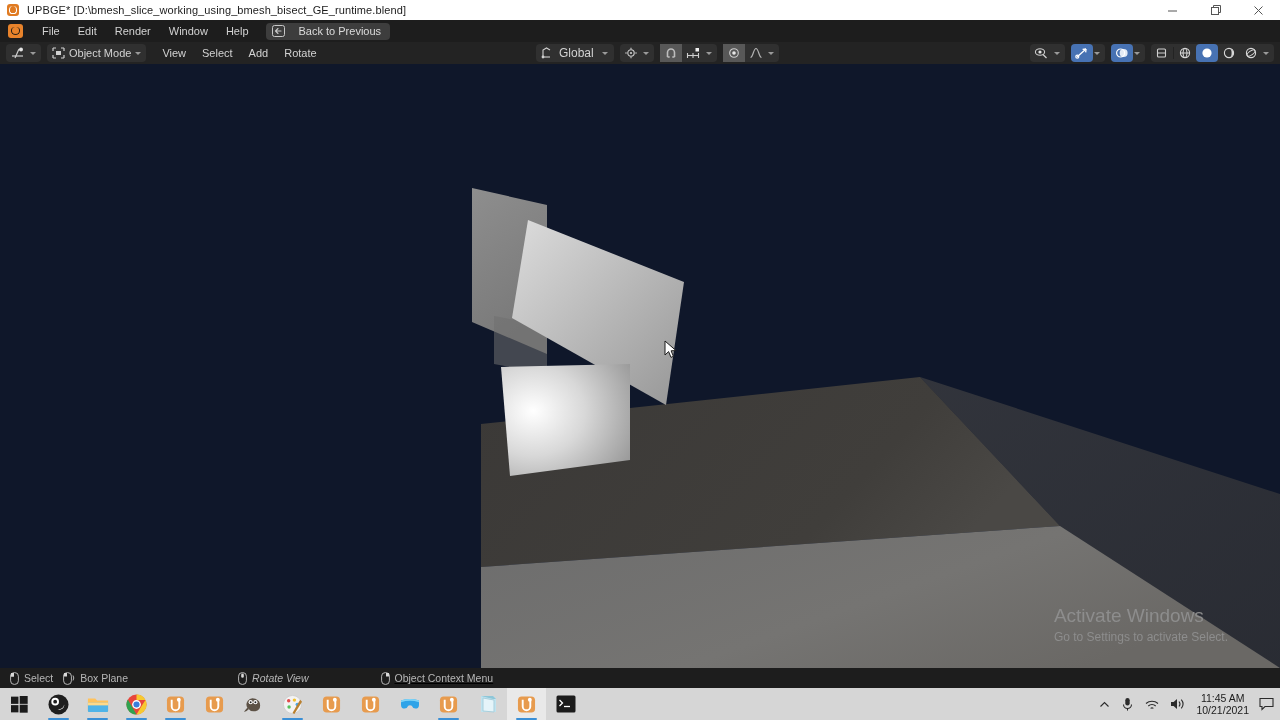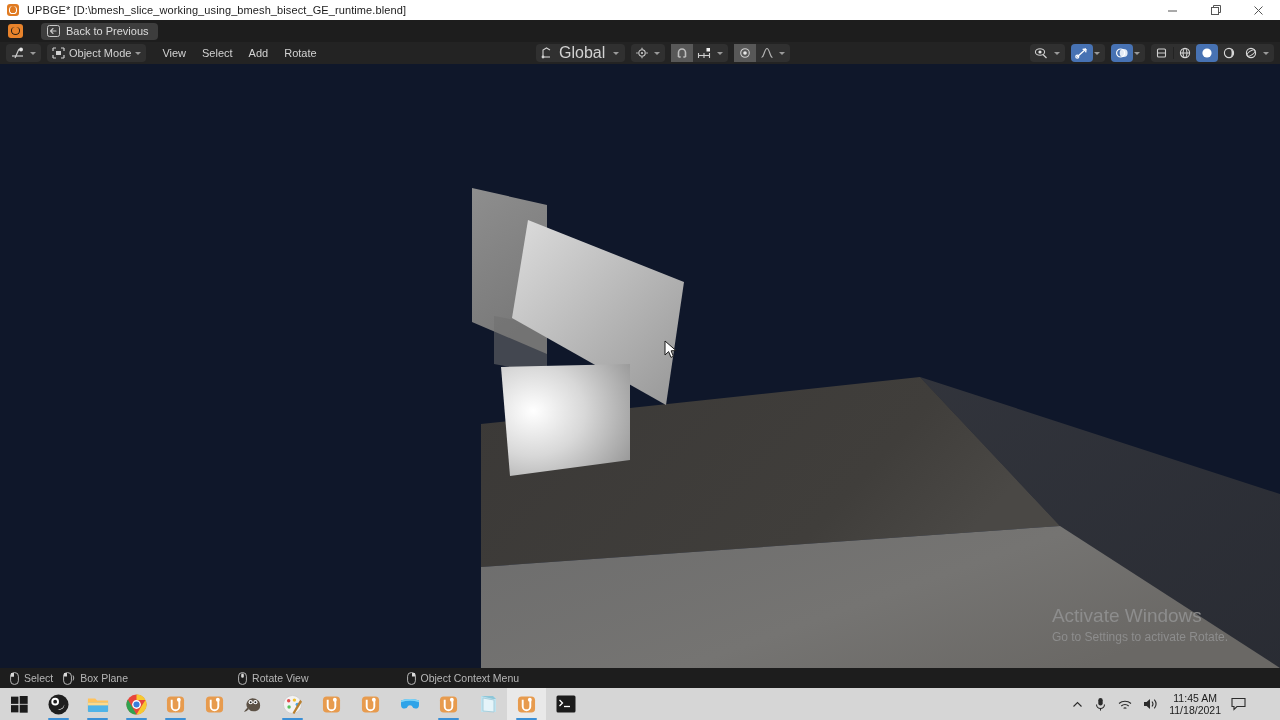--- a/index.html
+++ b/index.html
@@ -30,21 +30,21 @@
   .bl-logo { width:15px; height:14px; margin-left:8px; margin-right:10px;
     position:relative; }
   .bl-logo .blob { position:absolute; inset:0; background:#e8832b;
     border-radius:3px; }
   .bl-logo .inner { position:absolute; left:3px; top:3px; width:9px; height:8px;
     border:1.6px solid #2a2018; border-radius:45% 45% 50% 50%; border-top:none;}
   .menu { display:flex; align-items:center; gap:0px; }
   .menu-item { font-size:11px; color:#d2d2d2; padding:3px 9px; cursor:default;
     white-space:nowrap; }
 
-  .backprev { display:flex; align-items:center; gap:6px; margin-left:8px;
+  .backprev { display:flex; align-items:center; gap:14px; margin-left:8px;
     background:#3d3d3d; border-radius:4px; padding:2px 9px 2px 6px; height:17px;}
   .backprev .lbl { font-size:11px; color:#dcdcdc; white-space:nowrap; }
 
   .topbar-right { position:absolute; right:6px; top:21px; height:20px;
     display:flex; align-items:center; gap:7px; }
   .field { display:flex; align-items:center; background:#282828;
     border-radius:4px; height:18px; }
   .field .icobox { display:flex; align-items:center; gap:2px;
     padding:0 4px 0 5px; }
   .field .fval { font-size:11px; color:#d4d4d4; padding:0 8px 0 4px;
@@ -93,22 +93,22 @@
 
   
   .taskbar { position:absolute; left:0; top:688px; width:1280px; height:32px;
     background:#d6d6d6; display:flex; align-items:center; }
   .tb-items { display:flex; align-items:flex-end; height:32px; }
   .ti { width:39px; height:32px; position:relative; display:flex;
     align-items:center; justify-content:center; }
   .ti.active { background:#e9e9e9; }
   .ti .uline { position:absolute; bottom:0px; left:9px; width:21px; height:2.5px;
     background:#3a8fd6; border-radius:1px; }
-  .tray { position:absolute; right:16px; top:0; height:32px; display:flex;
-    align-items:center; gap:10px; padding-right:18px; }
+  .tray { position:absolute; right:0; top:0; height:32px; display:flex;
+    align-items:center; gap:10px; padding-right:6px; }
   .clock { font-size:10.5px; color:#1b1b1b; line-height:12px; text-align:center;
     white-space:nowrap; }
 </style>
 </head>
 <body>
 
 <div id="app">
 
   <div class="titlebar">
     <div class="tb-logo">
@@ -134,20 +134,27 @@
             <line x1="9.5" y1="1.5" x2="1.5" y2="9.5" stroke="#555" stroke-width="1"></line>
           </svg>
       </div>
     </div>
   </div>
 
   <div class="topbar">
     <div class="bl-logo">
       <div class="blob"></div>
         <div class="inner"></div>
+    </div>
+    <div class="menu">
+      <div class="menu-item">File</div>
+      <div class="menu-item">Edit</div>
+      <div class="menu-item">Render</div>
+      <div class="menu-item">Window</div>
+      <div class="menu-item">Help</div>
     </div>
     <div class="backprev">
       <svg width="13" height="12">
         <rect x="0.5" y="0.5" width="12" height="11" rx="2" fill="none" stroke="#c8c8c8" stroke-width="1"></rect>
         <path d="M9 6 H4 M6 3.5 L3.5 6 L6 8.5" fill="none" stroke="#c8c8c8" stroke-width="1.1" stroke-linecap="round" stroke-linejoin="round"></path>
       </svg>
       <span class="lbl">Back to Previous</span>
     </div>
 
     <div class="topbar-right">
@@ -229,21 +236,21 @@
     <div style="position:absolute; left:536px; display:flex; align-items:center; gap:6px;">
       <div class="grp">
         <div class="cell">
           <svg width="13" height="12">
             <path d="M3 10 V3 L6.5 1 L10 3" fill="none" stroke="#cfcfcf" stroke-width="1.1"></path>
             <path d="M3 10 H10" stroke="#cfcfcf" stroke-width="1.1"></path>
             <circle cx="3" cy="10" r="1.4" fill="#cfcfcf"></circle>
           </svg>
         </div>
         <div class="cell" style="padding:0 6px 0 2px;">
-          <span class="lbl" style="font-size:16px;color:#d2d2d2;">Global</span>
+          <span class="lbl" style="font-size:12px;color:#d2d2d2;">Global</span>
         </div>
         <div class="cell" style="padding:0 6px 0 2px;">
             <span class="chev"></span>
           </div>
       </div>
 
       <div class="grp">
         <div class="cell">
           <svg width="14" height="12">
             <circle cx="7" cy="6" r="3.2" fill="none" stroke="#cfcfcf" stroke-width="1.1"></circle>
@@ -415,21 +422,21 @@
       <polygon points="472,124 547,141 547,290 472,258" fill="url(#gBack)"></polygon>
       <polygon points="494,252 547,262 547,310 494,300" fill="#6f6f6f" opacity="0.55"></polygon>
 
       <polygon points="528,156 684,218 666,341 512,254" fill="url(#gLarge)"></polygon>
 
       <polygon points="501,303 630,300 630,396 510,412" fill="url(#gBright)"></polygon>
     </svg>
 
     <div class="watermark">
       <div class="wm1">Activate Windows</div>
-      <div class="wm2">Go to Settings to activate Rotate.</div>
+      <div class="wm2">Go to Settings to activate Select.</div>
     </div>
 
     <div class="cursor">
       <svg width="14" height="20" viewBox="0 0 14 20">
         <path d="M1 1 L1 15 L4.6 11.6 L7 17.4 L9.4 16.3 L7.1 10.8 L12 10.6 Z" fill="#ffffff" stroke="#1a1a1a" stroke-width="1"></path>
       </svg>
     </div>
   </div>
 
   <div class="statusbar">
@@ -442,28 +449,28 @@
       <span class="lbl">Select</span>
     </div>
     <div class="km">
       <svg width="12" height="13">
         <rect x="0.6" y="0.6" width="7.8" height="11.8" rx="3.6" fill="none" stroke="#b6b6b6" stroke-width="1"></rect>
         <path d="M1 1 h3 v3.5 h-3.4 Z" fill="#d9d9d9"></path>
         <path d="M10 3.5 q1.6 2.5 0 5" fill="none" stroke="#b6b6b6" stroke-width="1"></path>
       </svg>
       <span class="lbl">Box Plane</span>
     </div>
-    <div class="km" style="margin-left:110px;">
+    <div class="km" style="margin-left:110px;font-style:italic;">
       <svg width="9" height="13">
         <rect x="0.6" y="0.6" width="7.8" height="11.8" rx="3.6" fill="none" stroke="#b6b6b6" stroke-width="1"></rect>
         <rect x="3.2" y="1.6" width="2.6" height="4.2" rx="1.3" fill="#d9d9d9"></rect>
       </svg>
       <span class="lbl">Rotate View</span>
     </div>
-    <div class="km" style="margin-left:98px;">
+    <div class="km" style="margin-left:72px;text-decoration:underline;">
       <svg width="9" height="13">
         <rect x="0.6" y="0.6" width="7.8" height="11.8" rx="3.6" fill="none" stroke="#b6b6b6" stroke-width="1"></rect>
         <path d="M8 1 h-3 v3.5 h3.4 Z" fill="#d9d9d9"></path>
       </svg>
       <span class="lbl">Object Context Menu</span>
     </div>
   </div>
 
   <div class="taskbar">
     <div class="ti">
@@ -613,21 +620,21 @@
         <path d="M4.3 8 A5.6 5.6 0 0 1 11.7 8" fill="none" stroke="#2b2b2b" stroke-width="1.1"></path>
         <path d="M6.6 10.4 A2.4 2.4 0 0 1 9.4 10.4" fill="none" stroke="#2b2b2b" stroke-width="1.1"></path>
       </svg>
       <svg width="16" height="14">
         <path d="M1 5 h2.6 L7 2 v10 L3.6 9 H1 Z" fill="#2b2b2b"></path>
         <path d="M9 4.5 a4 4 0 0 1 0 5" fill="none" stroke="#2b2b2b" stroke-width="1.1"></path>
         <path d="M11.3 2.6 a7 7 0 0 1 0 8.8" fill="none" stroke="#2b2b2b" stroke-width="1.1"></path>
       </svg>
       <div class="clock">
         <div>11:45 AM</div>
-        <div>11/18/2021</div>
+        <div>10/21/2021</div>
       </div>
       <svg width="15" height="14">
         <path d="M1 1.5 h13 v8 H6 L3 12.5 V9.5 H1 Z" fill="none" stroke="#2b2b2b" stroke-width="1.1"></path>
       </svg>
     </div>
   </div>
 
 </div>
 
 </body></html>

